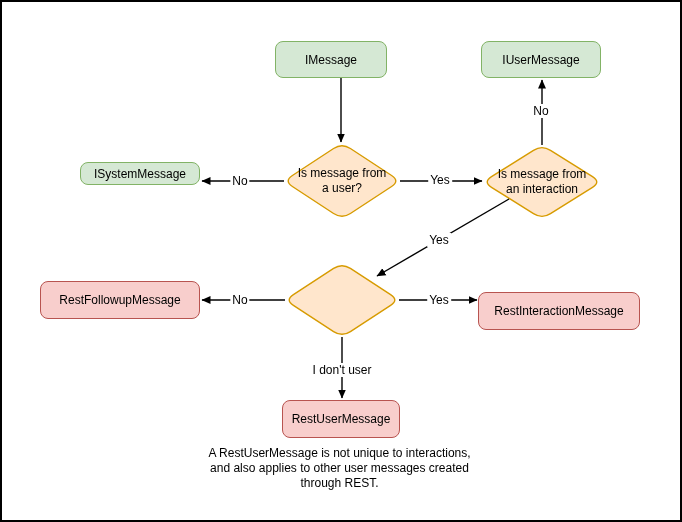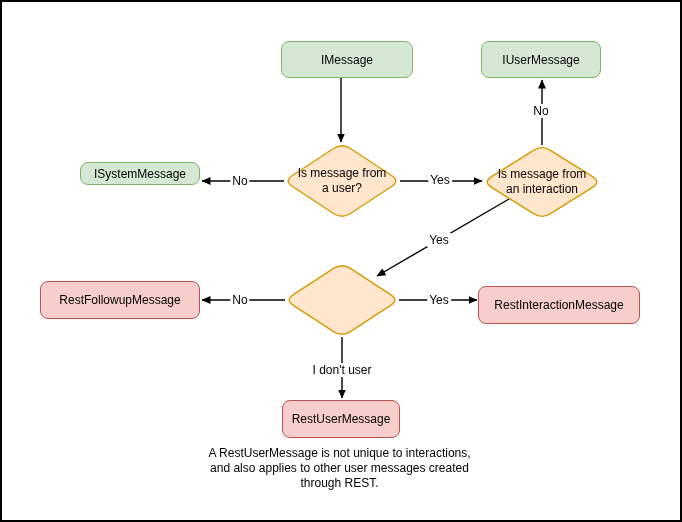--- a/index.html
+++ b/index.html
@@ -50,25 +50,25 @@
     <line class="edge" x1="339" y1="76" x2="339" y2="140" marker-end="url(#ah)"></line>
     <line class="edge" x1="282" y1="179" x2="200" y2="179" marker-end="url(#ah)"></line>
     <line class="edge" x1="398" y1="179" x2="480" y2="179" marker-end="url(#ah)"></line>
     <line class="edge" x1="540" y1="143" x2="540" y2="78" marker-end="url(#ah)"></line>
     <line class="edge" x1="507" y1="197" x2="375" y2="274" marker-end="url(#ah)"></line>
     <line class="edge" x1="283" y1="298" x2="200" y2="298" marker-end="url(#ah)"></line>
     <line class="edge" x1="397" y1="298" x2="475" y2="298" marker-end="url(#ah)"></line>
     <line class="edge" x1="340" y1="335" x2="340" y2="396" marker-end="url(#ah)"></line>
   </svg>
 
-  <div class="node green" style="left:279px;top:39px;width:132px;height:37px">IMessage</div>
+  <div class="node green" style="left:273px;top:39px;width:112px;height:37px">IMessage</div>
   <div class="node green" style="left:479px;top:39px;width:120px;height:37px">IUserMessage</div>
   <div class="node green" style="left:78px;top:160px;width:120px;height:23px">ISystemMessage</div>
   <div class="node red" style="left:38px;top:279px;width:160px;height:38px">RestFollowupMessage</div>
-  <div class="node red" style="left:476px;top:284px;width:162px;height:38px">RestInteractionMessage</div>
+  <div class="node red" style="left:476px;top:290px;width:162px;height:38px">RestInteractionMessage</div>
   <div class="node red" style="left:280px;top:398px;width:118px;height:38px">RestUserMessage</div>
 
   <div class="dlabel" style="left:285px;top:164px;width:110px">Is message from
 a user?</div>
   <div class="dlabel" style="left:485px;top:165px;width:110px">Is message from
 an interaction</div>
 
   <div class="elabel" style="left:238px;top:179px">No</div>
   <div class="elabel" style="left:438px;top:178px">Yes</div>
   <div class="elabel" style="left:539px;top:109px">No</div>

